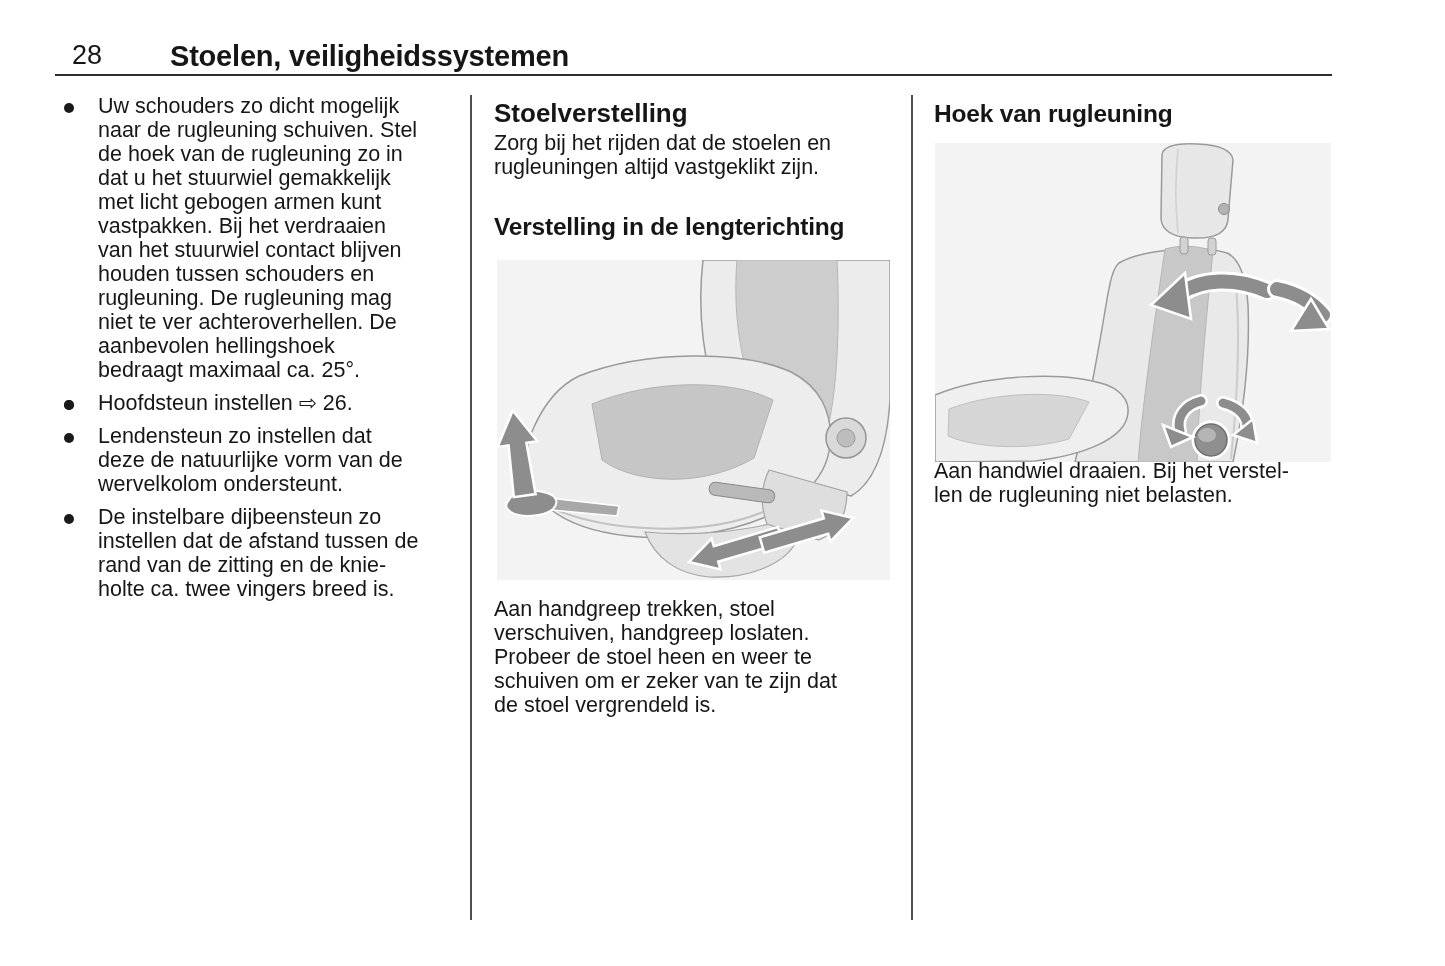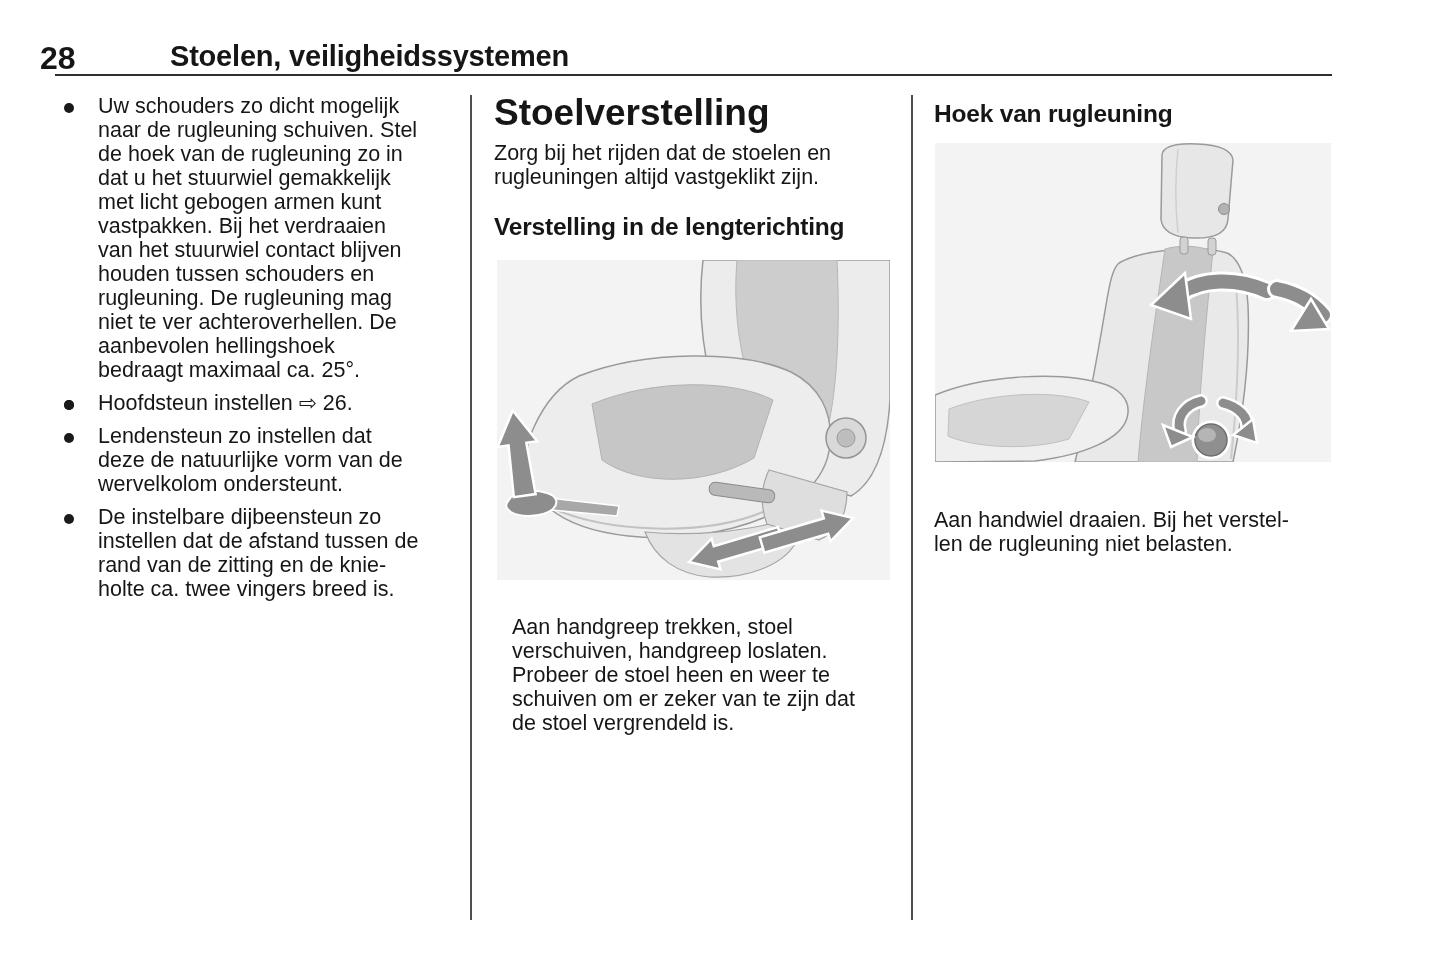--- a/index.html
+++ b/index.html
@@ -2,51 +2,51 @@
 <html><head>
 <meta charset="utf-8">
 <style>
   html,body{margin:0;padding:0;}
   body{
     width:1445px;height:966px;position:relative;background:#ffffff;
     font-family:"Liberation Sans","DejaVu Sans",sans-serif;
     color:#161616;overflow:hidden;
   }
   
-  .page-num{position:absolute;left:40px;top:40px;font-size:32px;font-weight:bold;}
+  .page-num{position:absolute;left:72px;top:40px;font-size:27px;font-weight:normal;}
   .chapter{position:absolute;left:170px;top:40px;font-size:29px;font-weight:bold;letter-spacing:-0.2px;}
   .header-rule{position:absolute;left:55px;top:74px;width:1277px;height:2px;background:#2e2e2e;}
   
   .col-divider{position:absolute;top:95px;width:2px;height:825px;background:#4f4f4f;}
   .divider-1{left:470px;}
   .divider-2{left:911px;}
   
   .body-text{font-size:21.5px;line-height:24px;white-space:pre-line;}
   h1,h2{margin:0;font-weight:bold;}
-  h1{font-size:37px;line-height:36px;}
+  h1{font-size:26px;line-height:36px;}
   h2{font-size:24.5px;line-height:30px;letter-spacing:-0.2px;}
   
   .col-left{position:absolute;left:55px;top:94px;width:408px;}
   .bullet-list{list-style:none;margin:0;padding:0;}
   .bullet-item{position:relative;margin:0 0 9px 0;}
   .bullet-item .marker{
     position:absolute;left:9px;top:9px;width:10px;height:10px;border-radius:50%;
     background:#1a1a1a;
   }
   .bullet-item .btext{display:block;margin-left:43px;}
   
   .mid-title{position:absolute;left:494px;top:95px;}
-  .mid-intro{position:absolute;left:494px;top:141px;width:400px;margin:0;}
+  .mid-intro{position:absolute;left:494px;top:131px;width:400px;margin:0;}
   .mid-subtitle{position:absolute;left:494px;top:212px;}
   .mid-figure{position:absolute;left:497px;top:260px;width:393px;height:320px;margin:0;}
-  .mid-caption{position:absolute;left:494px;top:597px;width:400px;margin:18px;}
+  .mid-caption{position:absolute;left:494px;top:597px;width:400px;margin:0;}
   
   .right-subtitle{position:absolute;left:934px;top:99px;}
   .right-figure{position:absolute;left:935px;top:143px;width:396px;height:319px;margin:0;}
-  .right-caption{position:absolute;left:934px;top:508px;width:404px;margin:0;}
+  .right-caption{position:absolute;left:934px;top:459px;width:404px;margin:0;}
   figure svg{display:block;width:100%;height:100%;}
 </style>
 </head>
 <body>
 
 <div>
 
   <span class="page-num">28</span>
   <span class="chapter">Stoelen, veiligheidssystemen</span>
   <div class="header-rule"></div>

